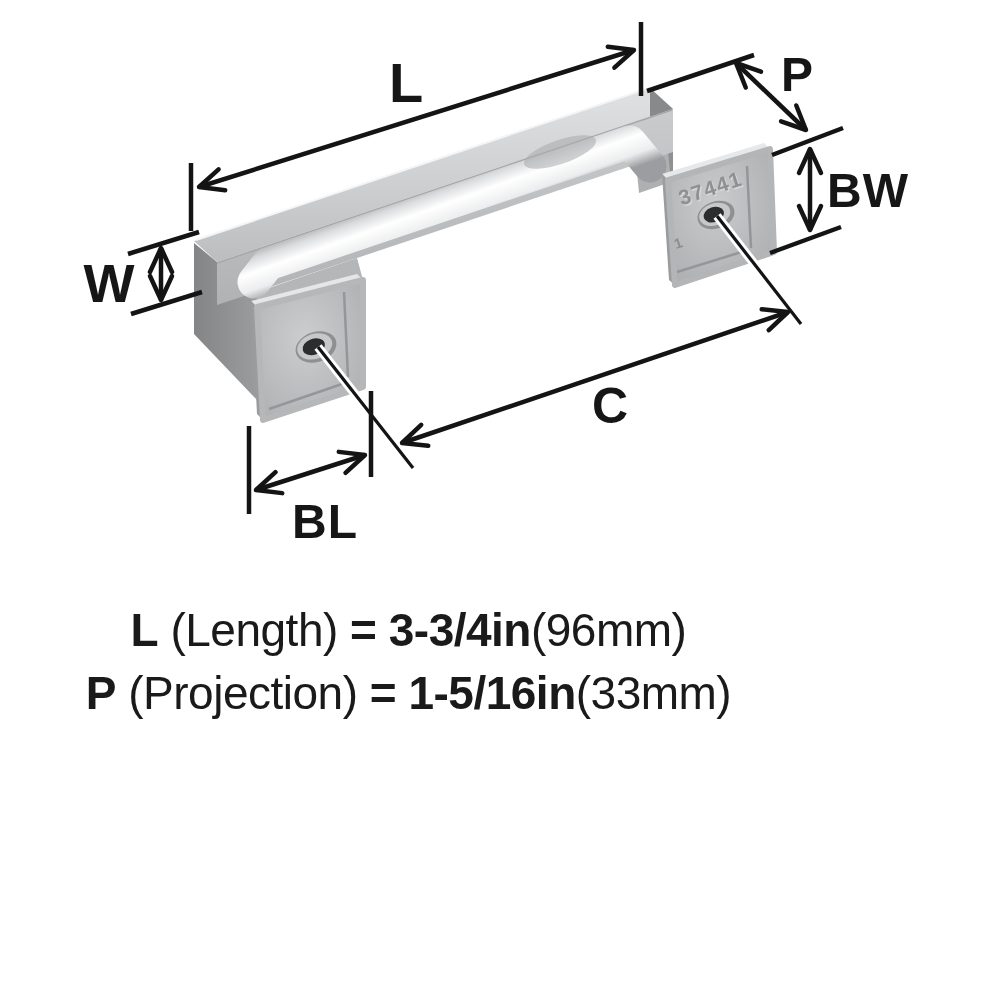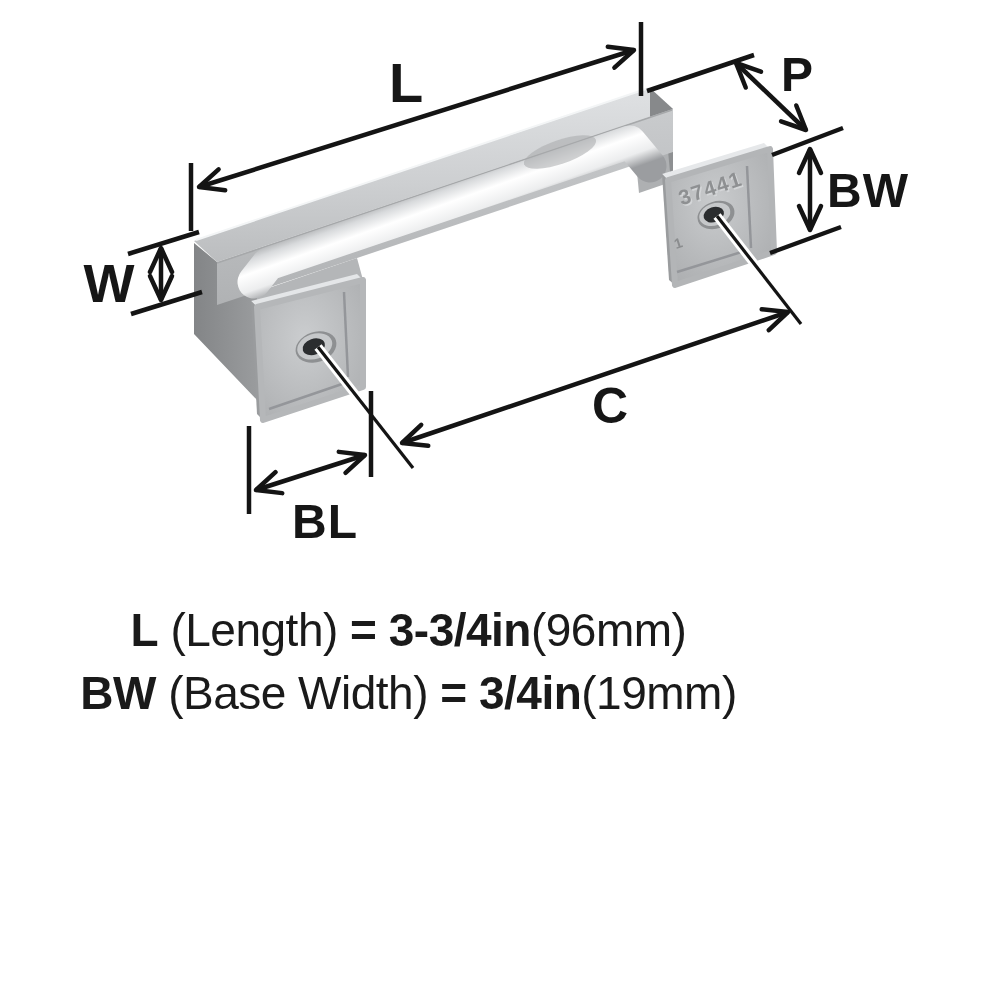--- a/index.html
+++ b/index.html
@@ -164,19 +164,19 @@
   </svg>
 
   <div class="specs">
     <div class="spec-row">
       <span class="b">L</span>
       <span class="r">(Length)</span>
       <span class="b">=</span>
       <span class="b">3-3/4in</span><span class="r">(96mm)</span>
     </div>
     <div class="spec-row">
-      <span class="b">BW</span>
-      <span class="r">(Base Width)</span>
+      <span class="b">P</span>
+      <span class="r">(Projection)</span>
       <span class="b">=</span>
-      <span class="b">3/4in</span><span class="r">(19mm)</span>
+      <span class="b">1-5/16in</span><span class="r">(33mm)</span>
     </div>
   </div>
 </div>
 
 </body></html>

